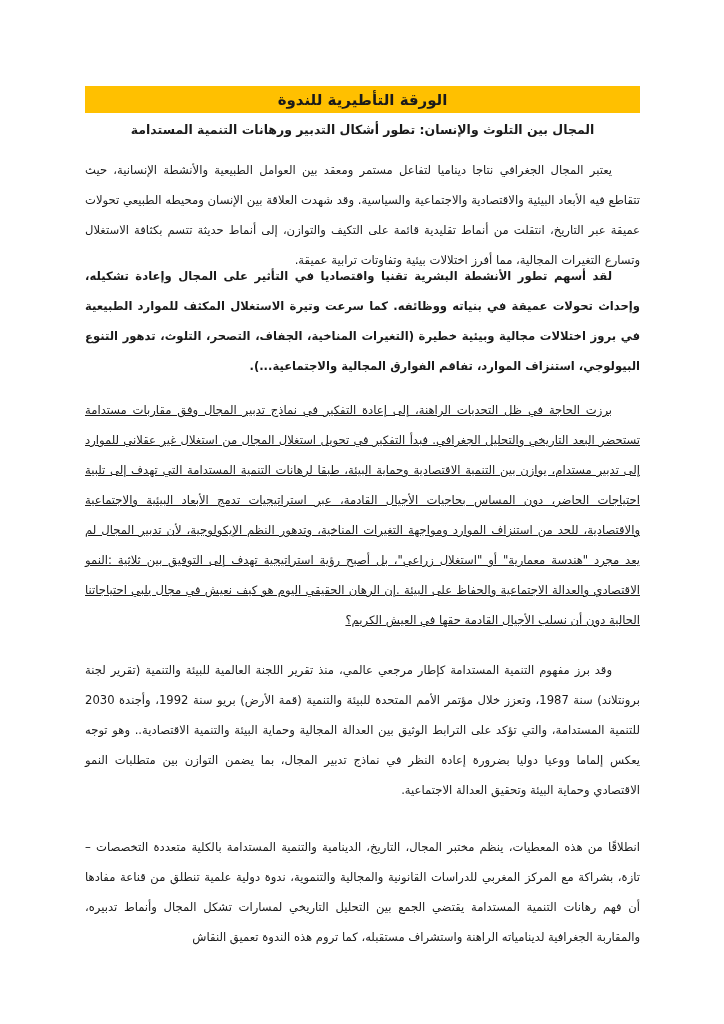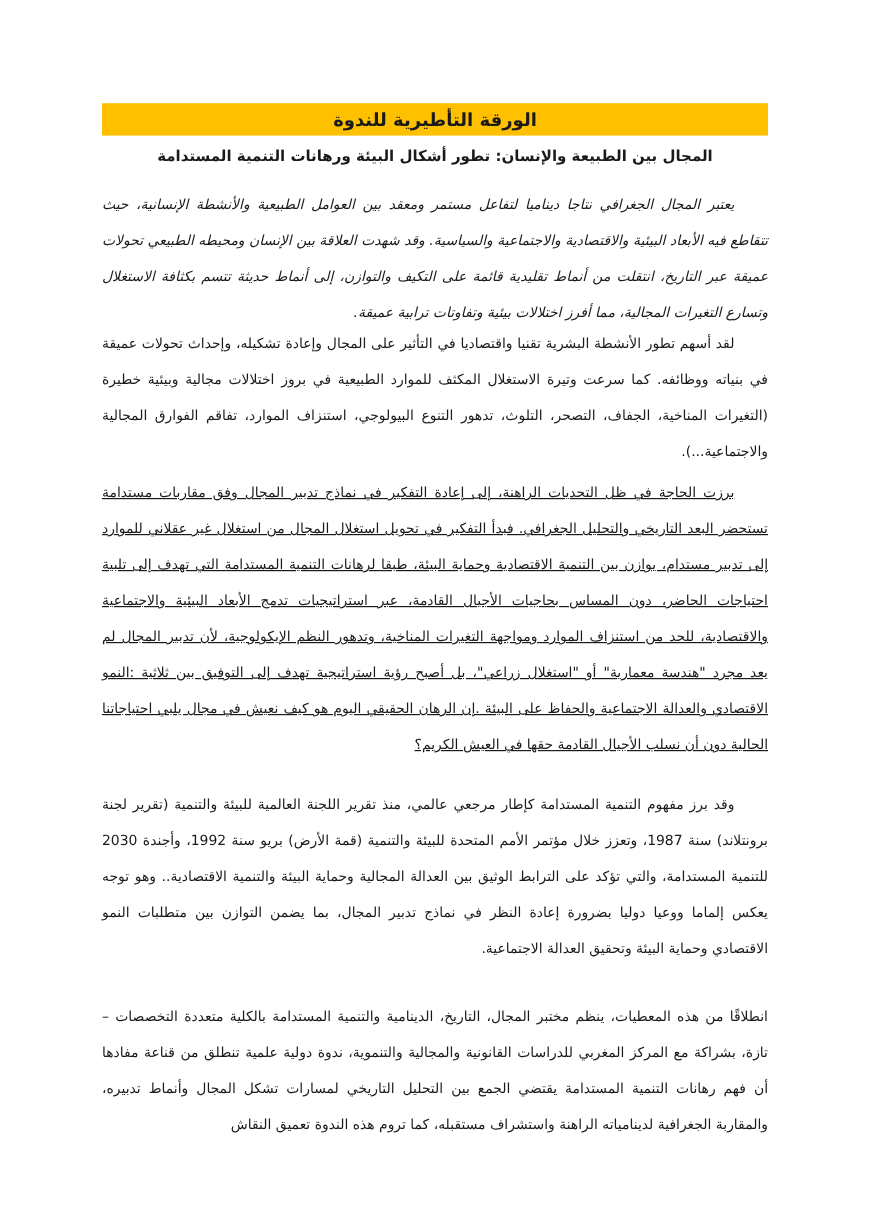--- a/index.html
+++ b/index.html
@@ -58,34 +58,34 @@
       direction: rtl;
       text-align: justify;
       text-align-last: right;
       font-size: 11.6px;
       line-height: 30px;
       margin: 0;
     }
     .indent {
       text-indent: 28px;
     }
-    #p1 { top: 155px; font-style: italic; }
-    #p2 { top: 271px; }
+    #p1 { top: 155px; }
+    #p2 { top: 261px; font-weight: bold; }
     #p3 { top: 395px; text-decoration: underline; }
     #p4 { top: 655px; }
     #p5 { top: 832px; }
   </style>
 </head>
 <body>
 
 <div class="page">
   <div class="banner">
     <span class="banner-title">الورقة التأطيرية للندوة</span>
   </div>
 
-  <div class="subtitle">المجال بين الطبيعة والإنسان: تطور أشكال البيئة ورهانات التنمية المستدامة</div>
+  <div class="subtitle">المجال بين التلوث والإنسان: تطور أشكال التدبير ورهانات التنمية المستدامة</div>
 
   <p class="body-text indent" id="p1">يعتبر المجال الجغرافي نتاجا ديناميا لتفاعل مستمر ومعقد بين العوامل الطبيعية والأنشطة الإنسانية، حيث تتقاطع فيه الأبعاد البيئية والاقتصادية والاجتماعية والسياسية. وقد شهدت العلاقة بين الإنسان ومحيطه الطبيعي تحولات عميقة عبر التاريخ، انتقلت من أنماط تقليدية قائمة على التكيف والتوازن، إلى أنماط حديثة تتسم بكثافة الاستغلال وتسارع التغيرات المجالية، مما أفرز اختلالات بيئية وتفاوتات ترابية عميقة.</p>
   <p class="body-text indent" id="p2">لقد أسهم تطور الأنشطة البشرية تقنيا واقتصاديا في التأثير على المجال وإعادة تشكيله، وإحداث تحولات عميقة في بنياته ووظائفه. كما سرعت وتيرة الاستغلال المكثف للموارد الطبيعية في بروز اختلالات مجالية وبيئية خطيرة (التغيرات المناخية، الجفاف، التصحر، التلوث، تدهور التنوع البيولوجي، استنزاف الموارد، تفاقم الفوارق المجالية والاجتماعية...).</p>
   <p class="body-text indent" id="p3">برزت الحاجة في ظل التحديات الراهنة، إلى إعادة التفكير في نماذج تدبير المجال وفق مقاربات مستدامة تستحضر البعد التاريخي والتحليل الجغرافي. فبدأ التفكير في تحويل استغلال المجال من استغلال غير عقلاني للموارد إلى تدبير مستدام، يوازن بين التنمية الاقتصادية وحماية البيئة، طبقا لرهانات التنمية المستدامة التي تهدف إلى تلبية احتياجات الحاضر، دون المساس بحاجيات الأجيال القادمة، عبر استراتيجيات تدمج الأبعاد البيئية والاجتماعية والاقتصادية، للحد من استنزاف الموارد ومواجهة التغيرات المناخية، وتدهور النظم الإيكولوجية، لأن تدبير المجال لم يعد مجرد "هندسة معمارية" أو "استغلال زراعي"، بل أصبح رؤية استراتيجية تهدف إلى التوفيق بين ثلاثية :النمو الاقتصادي والعدالة الاجتماعية والحفاظ على البيئة .إن الرهان الحقيقي اليوم هو كيف نعيش في مجال يلبي احتياجاتنا الحالية دون أن نسلب الأجيال القادمة حقها في العيش الكريم؟</p>
   <p class="body-text indent" id="p4">وقد برز مفهوم التنمية المستدامة كإطار مرجعي عالمي، منذ تقرير اللجنة العالمية للبيئة والتنمية (تقرير لجنة برونتلاند) سنة 1987، وتعزز خلال مؤتمر الأمم المتحدة للبيئة والتنمية (قمة الأرض) بريو سنة 1992، وأجندة 2030 للتنمية المستدامة، والتي تؤكد على الترابط الوثيق بين العدالة المجالية وحماية البيئة والتنمية الاقتصادية.. وهو توجه يعكس إلماما ووعيا دوليا بضرورة إعادة النظر في نماذج تدبير المجال، بما يضمن التوازن بين متطلبات النمو الاقتصادي وحماية البيئة وتحقيق العدالة الاجتماعية.</p>
   <p class="body-text" id="p5">انطلاقًا من هذه المعطيات، ينظم مختبر المجال، التاريخ، الدينامية والتنمية المستدامة بالكلية متعددة التخصصات – تازة، بشراكة مع المركز المغربي للدراسات القانونية والمجالية والتنموية، ندوة دولية علمية تنطلق من قناعة مفادها أن فهم رهانات التنمية المستدامة يقتضي الجمع بين التحليل التاريخي لمسارات تشكل المجال وأنماط تدبيره، والمقاربة الجغرافية لدينامياته الراهنة واستشراف مستقبله، كما تروم هذه الندوة تعميق النقاش</p>
 </div>
 
 </body></html>

